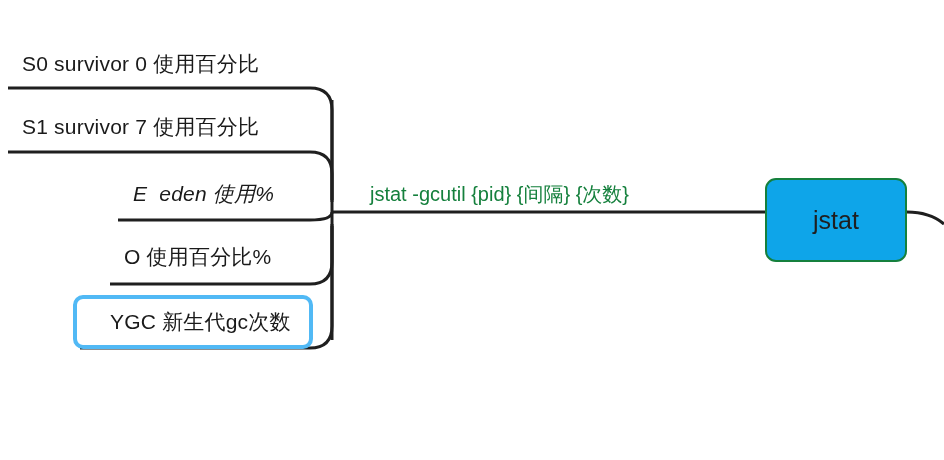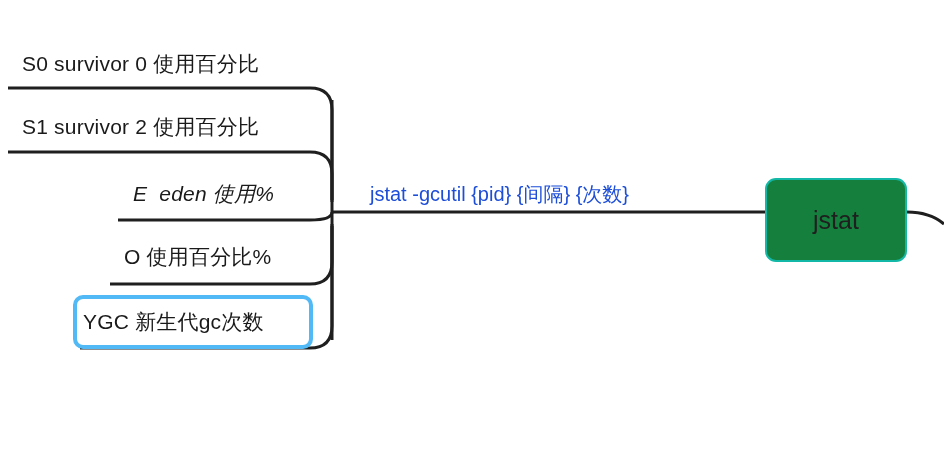--- a/index.html
+++ b/index.html
@@ -33,32 +33,32 @@
     font-size: 21px;
     line-height: 28px;
     color: #1a1a1a;
     white-space: pre;
     letter-spacing: 0.2px;
   }
   .edge-label {
     position: absolute;
     font-size: 20px;
     line-height: 26px;
-    color: #1d4ed8;
+    color: #15803d;
     white-space: pre;
   }
   #root-node {
     position: absolute;
     left: 765px;
     top: 178px;
     width: 142px;
     height: 84px;
     box-sizing: border-box;
-    background: #15803d;
-    border: 2px solid #14b8a6;
+    background: #0ea5e9;
+    border: 2px solid #15803d;
     border-radius: 11px;
     display: flex;
     align-items: center;
     justify-content: center;
   }
   #ygc-highlight {
     position: absolute;
     left: 73px;
     top: 295px;
     width: 240px;
@@ -90,29 +90,29 @@
       <path d="M 332 100 L 332 340"></path>
 
       <path d="M 332 212 L 765 212"></path>
 
       <path d="M 907 212 Q 930 212 944 224"></path>
     </g>
   </svg>
 
   <div class="branch-label" style="left:22px; top:50px;">S0 survivor 0 使用百分比</div>
 
-  <div class="branch-label" style="left:22px; top:113px;">S1 survivor 2 使用百分比</div>
+  <div class="branch-label" style="left:22px; top:113px;">S1 survivor 7 使用百分比</div>
 
   <div class="branch-label" style="left:133px; top:180px;font-style:italic;">E  eden 使用%</div>
 
   <div class="branch-label" style="left:124px; top:243px;">O 使用百分比%</div>
 
   <div id="ygc-highlight"></div>
 
-  <div class="branch-label" style="left:83px; top:308px;">YGC 新生代gc次数</div>
+  <div class="branch-label" style="left:110px; top:308px;">YGC 新生代gc次数</div>
 
   <div class="edge-label" style="left:370px; top:181px;">jstat -gcutil {pid} {间隔} {次数}</div>
 
   <div id="root-node">
     <span style="position:static; font-size:25px; color:#1f1f1f;">jstat</span>
   </div>
 
 </div>
 
 </body></html>

